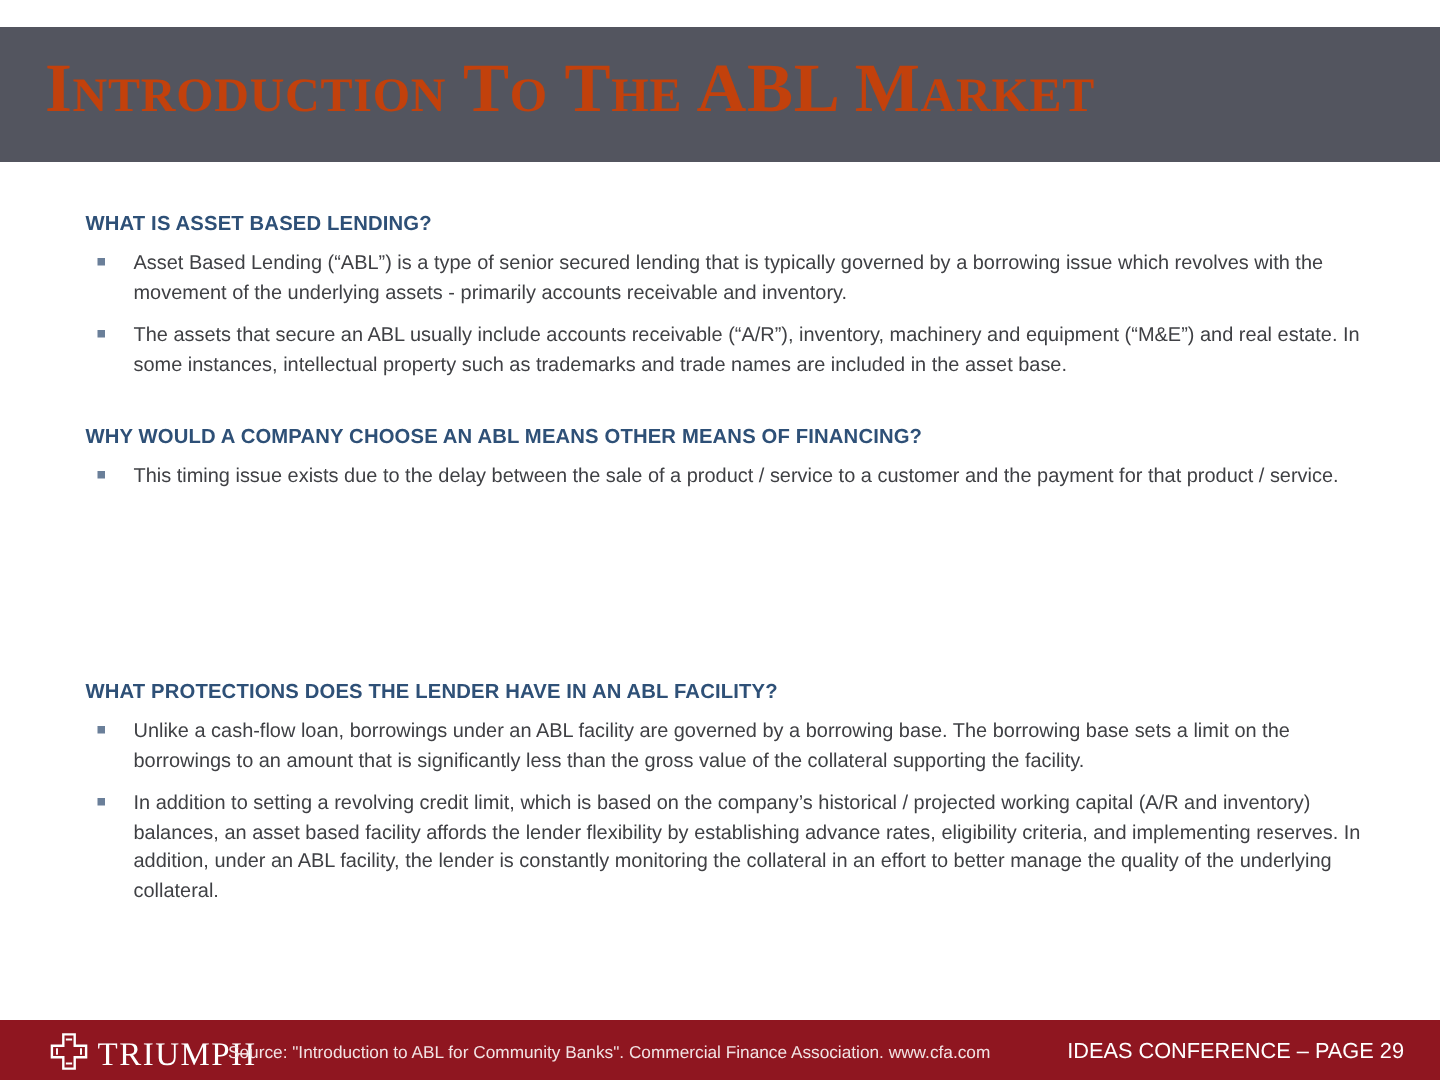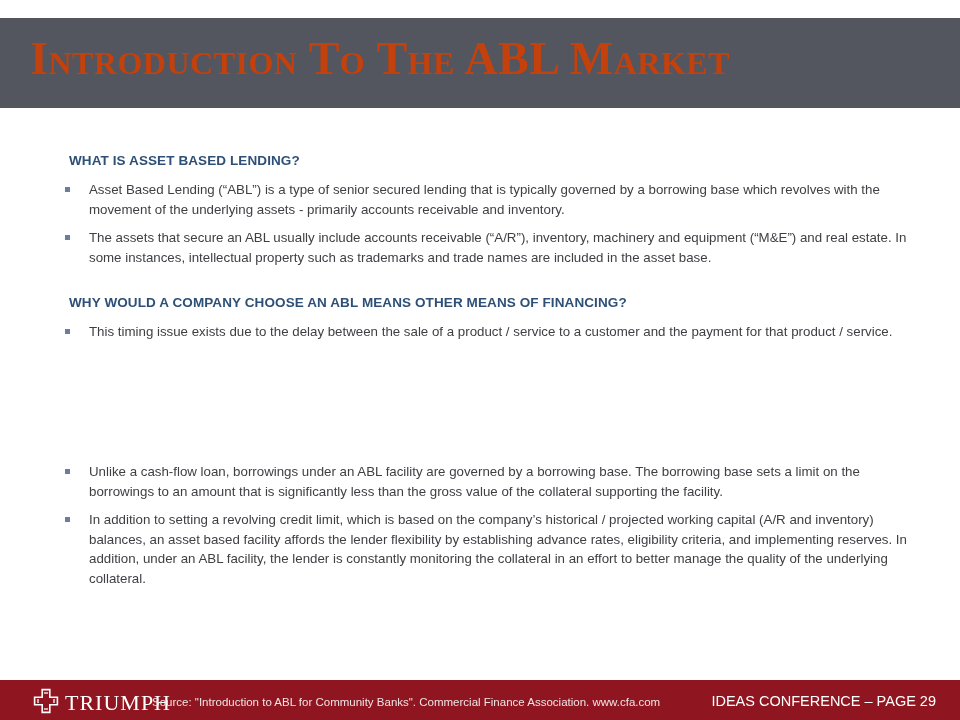--- a/index.html
+++ b/index.html
@@ -48,21 +48,21 @@
   }
   .section {
     margin: 0;
     padding: 0;
   }
   .section-heading {
     color: #2e5077;
     font-size: 13.5px;
     font-weight: bold;
     letter-spacing: 0.1px;
-    margin: 12px;
+    margin: 0;
     padding: 0;
   }
   .bullet-list {
     list-style: none;
     margin: 0;
     padding: 0;
   }
   .bullet-item {
     position: relative;
     padding-left: 32px;
@@ -149,40 +149,41 @@
 <div id="header-band"></div>
 <div id="slide-title">Introduction To The ABL Market</div>
 
 <div id="content">
 
   <div class="section" id="section-1">
     <div class="section-heading">WHAT IS ASSET BASED LENDING?</div>
     <ul class="bullet-list">
       <li class="bullet-item">
         <span class="bullet-marker"></span>
-        <span class="bullet-text">Asset Based Lending (“ABL”) is a type of senior secured lending that is typically governed by a borrowing base which revolves with the movement of the underlying assets - primarily accounts receivable and inventory.</span>
+        <span class="bullet-text">Asset Based Lending (“ABL”) is a type of senior secured lending that is typically governed by a borrowing issue which revolves with the movement of the underlying assets - primarily accounts receivable and inventory.</span>
       </li>
       <li class="bullet-item">
         <span class="bullet-marker"></span>
         <span class="bullet-text">The assets that secure an ABL usually include accounts receivable (“A/R”), inventory,  machinery and equipment (“M&amp;E”) and real estate.  In some instances, intellectual property such as trademarks and trade names are included in the asset base.</span>
       </li>
     </ul>
   </div>
 
   <div class="section" id="section-2">
     <div class="section-heading">WHY WOULD A COMPANY CHOOSE AN ABL MEANS OTHER MEANS OF FINANCING?</div>
     <ul class="bullet-list">
       <li class="bullet-item">
         <span class="bullet-marker"></span>
         <span class="bullet-text">This timing issue exists due to the delay between the sale of a product / service to a customer and the payment for that product / service.</span>
       </li>
     </ul>
   </div>
 
   <div class="section" id="section-3">
+    <div class="section-heading">WHAT PROTECTIONS DOES THE LENDER HAVE IN AN ABL FACILITY?</div>
     <ul class="bullet-list">
       <li class="bullet-item">
         <span class="bullet-marker"></span>
         <span class="bullet-text">Unlike a cash-flow loan, borrowings under an ABL facility are governed by a borrowing base. The borrowing base sets a limit on the borrowings to an amount that is significantly less than the gross value of the collateral supporting the facility.</span>
       </li>
       <li class="bullet-item">
         <span class="bullet-marker"></span>
         <span class="bullet-text">In addition to setting a revolving credit limit, which is  based on the company’s historical / projected working capital (A/R and inventory) balances, an asset based facility affords the lender flexibility by establishing advance rates, eligibility criteria, and implementing reserves. In addition, under an ABL facility, the lender is constantly monitoring the collateral in an effort to better manage the quality of the underlying collateral.</span>
       </li>
     </ul>

